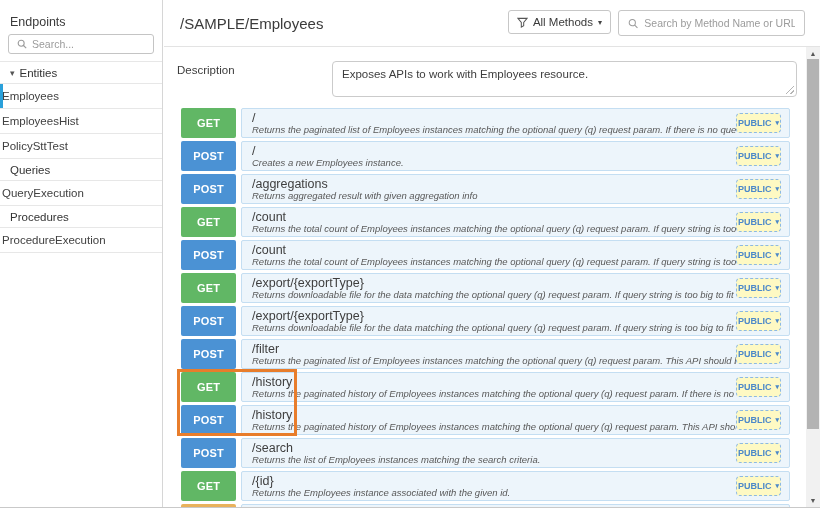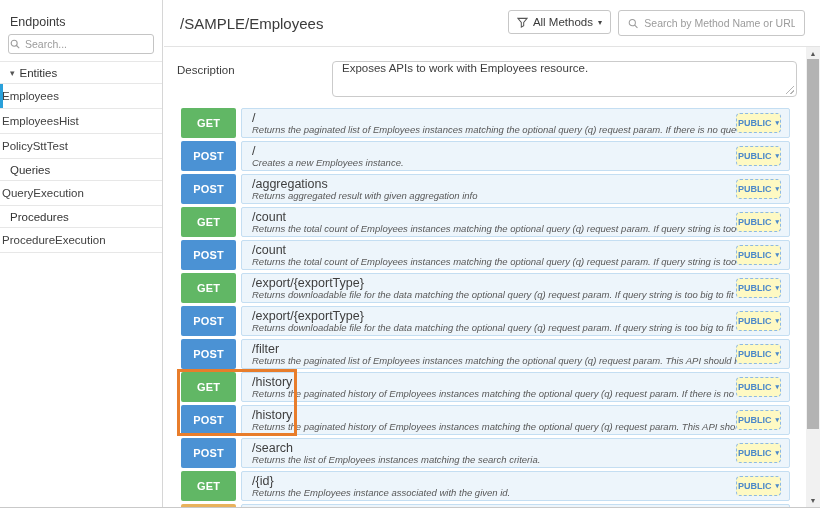--- a/index.html
+++ b/index.html
@@ -3,42 +3,42 @@
 <meta charset="utf-8">
 <style>
   * { margin:0; padding:0; box-sizing:border-box; }
   html,body { width:820px; height:508px; overflow:hidden; }
   body { font-family:"Liberation Sans", sans-serif; background:#fff; color:#3c3c3c; }
   .app { position:relative; width:820px; height:508px; background:#fff; overflow:hidden; border-bottom:1px solid #c9c9c9; }
 
   
   .sidebar { position:absolute; left:0; top:0; width:163px; height:508px; background:#fff; border-right:1px solid #d6d6d6; }
   .sb-title { padding:15px 10px 4px; font-size:12.5px; color:#3a3a3a; }
-  .sb-search { margin:1px 8px 7px; height:20px; border:1px solid #c4c4c4; border-radius:3px; display:flex; align-items:center; gap:5px; padding:0 1px; color:#9b9b9b; font-size:10.5px; background:#fff; cursor:text; }
+  .sb-search { margin:1px 8px 7px; height:20px; border:1px solid #c4c4c4; border-radius:3px; display:flex; align-items:center; gap:5px; padding:0 8px; color:#9b9b9b; font-size:10.5px; background:#fff; cursor:text; }
   .sb-search svg { flex-shrink:0; }
   .sb-section-header { display:flex; align-items:center; gap:5px; padding:5px 10px 4px; font-size:11.5px; color:#333; border-top:1px solid #e7e7e7; cursor:pointer; }
   .sb-section-header .caret { font-size:9px; color:#555; }
   .sb-item { position:relative; padding:6px 10px 6px 2px; font-size:11.5px; color:#414141; border-top:1px solid #e7e7e7; cursor:pointer; }
   .sb-item.selected::before { content:""; position:absolute; left:0; top:0; bottom:0; width:3px; background:var(--sel-bar,#2aa0da); }
   .sb-sections { border-bottom:1px solid #e7e7e7; }
 
   
   .main { position:absolute; left:164px; top:0; right:0; height:400px; }
   .main-header { height:47px; border-bottom:1px solid #e3e3e3; display:flex; align-items:center; padding:0 15px 0 16px; background:#fff; }
   .page-title { font-size:15px; font-weight:400; color:#3b3b3b; }
   .hdr-right { margin-left:auto; display:flex; align-items:flex-start; }
   .filter-btn { height:24px; border:1px solid #c7c7c7; border-radius:3px; background:#fff; display:flex; align-items:center; gap:5px; padding:0 8px; font-size:11.5px; color:#3a3a3a; cursor:pointer; font-family:inherit; }
   .filter-btn .caret { font-size:8px; color:#444; }
   .hdr-search { height:26px; width:187px; border:1px solid #c7c7c7; border-radius:3px; margin-left:7px; display:flex; align-items:center; gap:6px; padding:0 9px; color:#9b9b9b; font-size:10.5px; background:#fff; cursor:text; }
   .hdr-search span { white-space:nowrap; overflow:hidden; }
 
   
   .desc-row { display:flex; padding:14px 0 0 13px; }
   .desc-label { width:155px; font-size:11.5px; color:#3c3c3c; padding-top:3px; }
-  .desc-box { position:relative; width:465px; height:36px; border:1px solid #cbcbcb; border-radius:4px; background:#fff; font-size:11.5px; color:#3d3d3d; padding:0 9px; cursor:text; }
+  .desc-box { position:relative; width:465px; height:36px; border:1px solid #cbcbcb; border-radius:4px; background:#fff; font-size:11.5px; color:#3d3d3d; padding:6px 9px; cursor:text; }
   .desc-grip { position:absolute; right:2px; bottom:2px; width:9px; height:9px;
     background:repeating-linear-gradient(-45deg, transparent, transparent 2px, #b5b5b5 2px, #b5b5b5 3px);
     clip-path:polygon(100% 0, 100% 100%, 0 100%); }
 
   
   .endpoint-list { position:absolute; left:17px; top:108px; right:30px; display:flex; flex-direction:column; gap:3px; }
   .ep-row { display:flex; height:30px; flex-shrink:0; }
   .ep-method { width:55px; flex-shrink:0; border-radius:2px; display:flex; align-items:center; justify-content:center; color:#fff; font-size:11px; font-weight:bold; letter-spacing:.2px; }
   .ep-body { flex:1; min-width:0; margin-left:5px; background:#edf5fb; border:1px solid #c4def2; border-radius:2px; display:flex; align-items:center; padding:0 3px 0 10px; }
   .ep-text { flex:1; min-width:0; line-height:1.15; padding-top:1px; }

